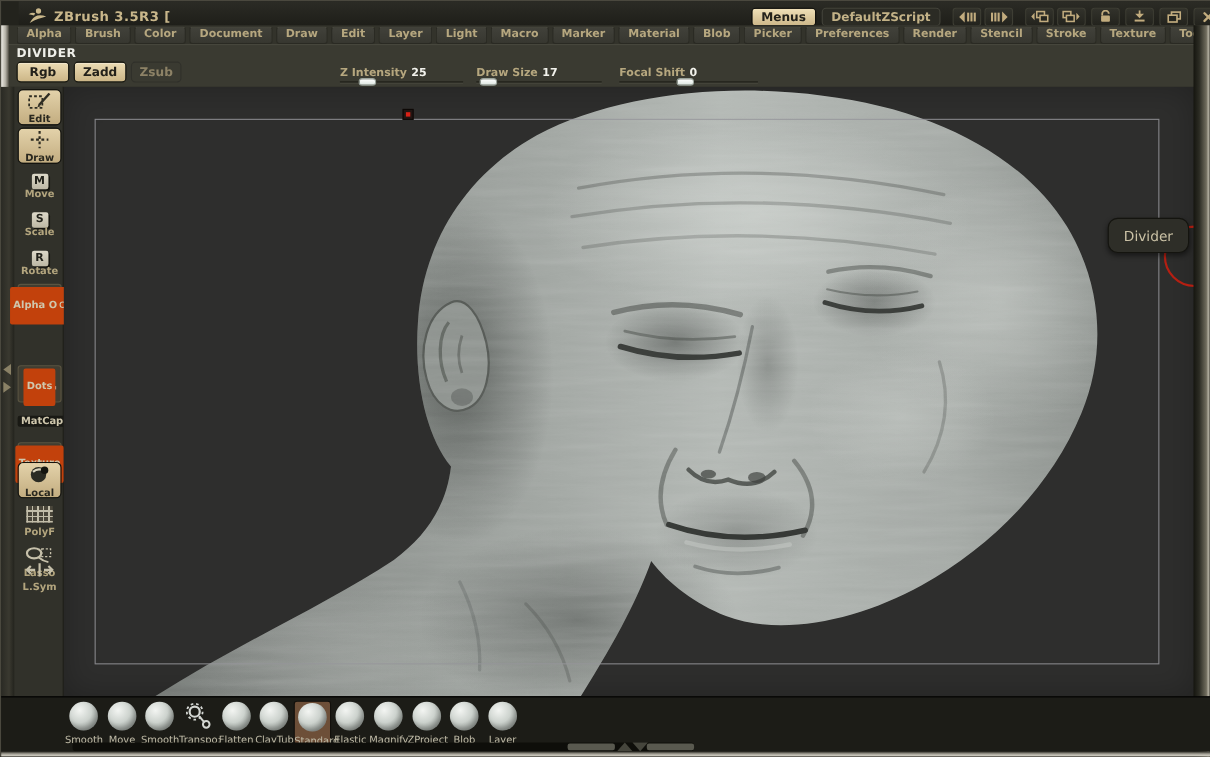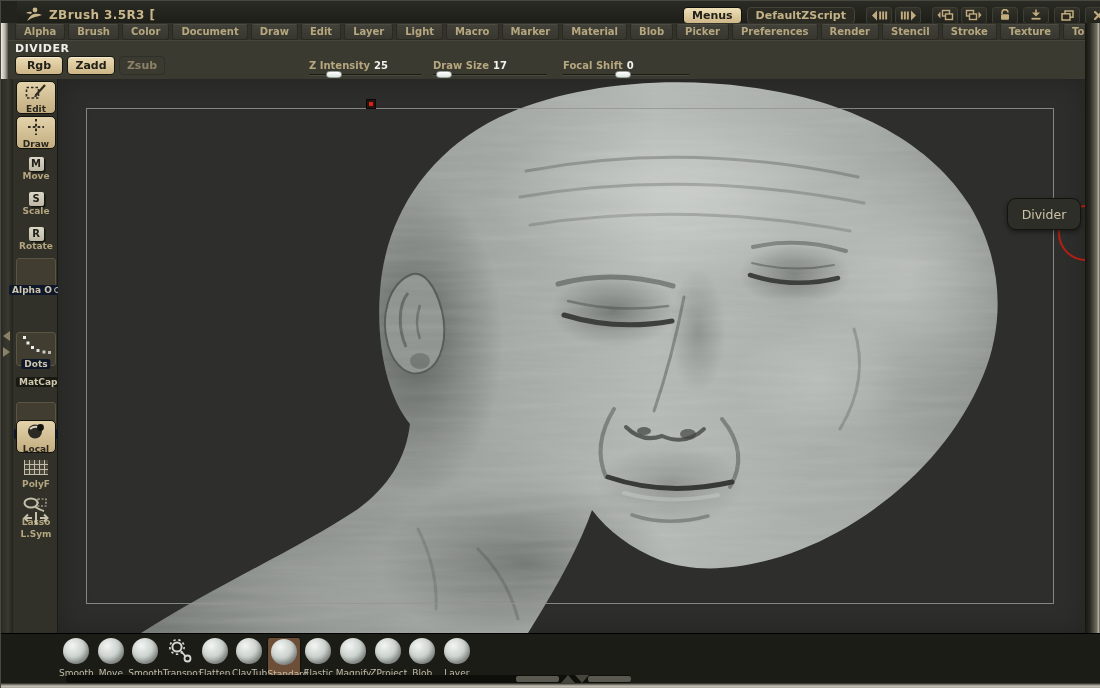--- a/index.html
+++ b/index.html
@@ -49,21 +49,21 @@
   .tray-strip .arr{position:absolute;left:2px;width:0;height:0;border-top:5px solid transparent;border-bottom:5px solid transparent}
   .arr.l{top:252px;border-right:7px solid #8a8166}
   .arr.r{top:268px;border-left:7px solid #8a8166}
   .sb{position:absolute;left:15px;width:40px;text-align:center;cursor:pointer}
   .sb .lbl{display:block;font-size:9px;font-weight:bold;color:#b3a57e;line-height:10px}
   .boxbtn{height:33px;border-radius:5px;border:1px solid #14140f;padding-top:2px}
   .boxbtn.on{background:linear-gradient(#e3d2aa,#c3ad80)}
   .boxbtn.on .lbl{color:#2a281f}
   .keybox{display:inline-block;width:15px;height:14px;background:linear-gradient(#dcd8c8,#bdb8a5);color:#21211a;font-size:10px;font-weight:bold;line-height:14px;border-radius:2px;box-shadow:1.5px 1.5px 0 #15150f}
   .thumb{position:relative;height:34px;background:#413d31;border:1px solid #5a5441;border-radius:3px}
-  .thumb .tlbl{position:absolute;left:50%;bottom:-4px;transform:translateX(-50%);background:#0f172a;color:#cfc7ad;font-size:9px;font-weight:bold;line-height:10px;padding:0 3px;border-radius:2px;white-space:nowrap}
+  .thumb .tlbl{position:absolute;left:50%;bottom:-4px;transform:translateX(-50%);background:#c2410c;color:#cfc7ad;font-size:9px;font-weight:bold;line-height:10px;padding:12px 3px;border-radius:2px;white-space:nowrap}
   .ring{display:inline-block;width:6px;height:6px;border:1px solid #cfc7ad;border-radius:50%;vertical-align:0;margin-left:2px}
   .matball{width:30px;height:30px;margin:0 auto;border-radius:50%;background:radial-gradient(circle at 35% 28%,#ef9582,#c53a27 42%,#821508 78%,#5c0e05)}
 
   
   .canvas{position:absolute;left:57px;top:78px;width:1028px;height:554px;background:#2e2e2d;overflow:hidden;box-shadow:inset 0 0 30px #00000040}
   .art{position:absolute;left:0;top:0;width:1028px;height:554px}
   .frame{position:absolute;left:28px;top:29px;width:968px;height:496px;border:1px solid #95959a;opacity:.85}
   .marker{position:absolute;left:308px;top:20px;width:10px;height:10px;background:#221512;border:1px solid #0c0806}
   .marker i{position:absolute;left:2px;top:2px;width:4px;height:4px;background:#da2116}
   .cursor-ring{position:absolute;left:1000px;top:126px;width:56px;height:56px;border:2px solid #b51f12;border-radius:50%}

